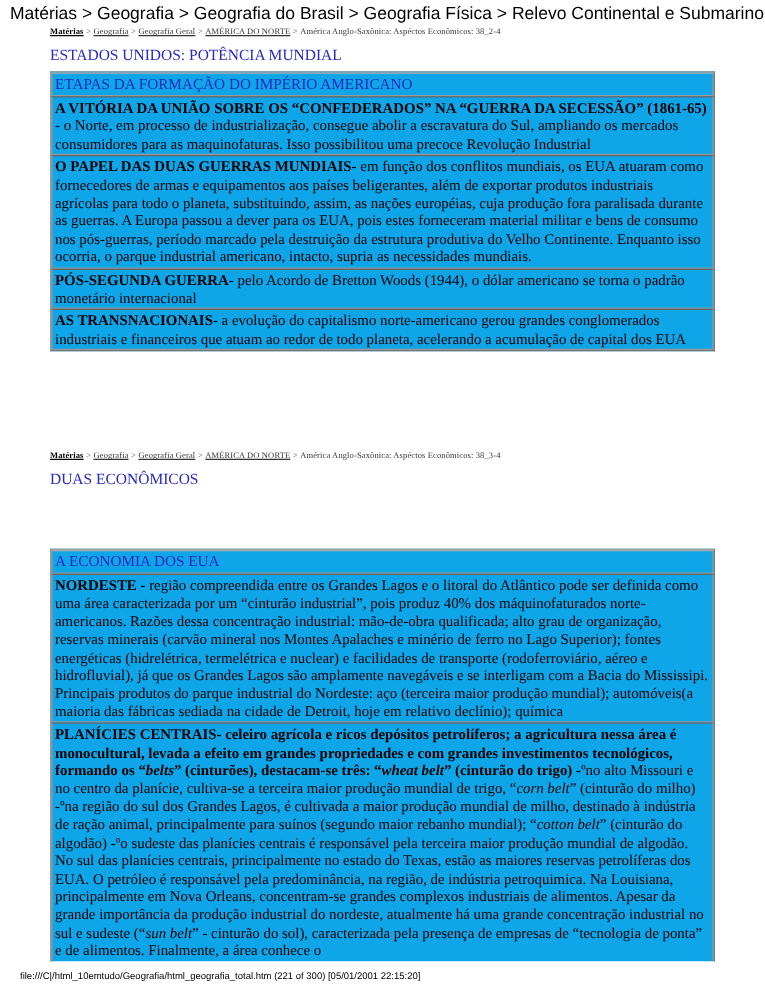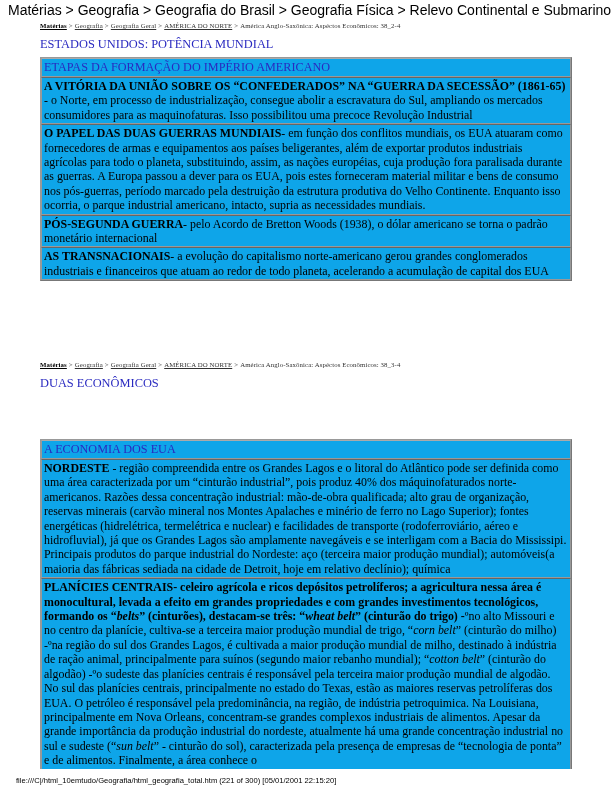--- a/index.html
+++ b/index.html
@@ -35,21 +35,21 @@
         <tr>
           <td class="head">ETAPAS DA FORMAÇÃO DO IMPÉRIO AMERICANO</td>
         </tr>
     <tr>
           <td><span class="b">A VITÓRIA DA UNIÃO SOBRE OS “CONFEDERADOS” NA “GUERRA DA SECESSÃO” (1861-65)</span><span> - o Norte, em processo de industrialização, consegue abolir a escravatura do Sul, ampliando os mercados consumidores para as maquinofaturas.  Isso possibilitou uma precoce Revolução  Industrial</span></td>
         </tr>
     <tr>
           <td><span class="b">O PAPEL DAS DUAS GUERRAS MUNDIAIS</span><span>- em função dos conflitos mundiais, os EUA atuaram como fornecedores de armas e equipamentos aos países beligerantes, além de exportar produtos industriais agrícolas para todo o planeta, substituindo, assim, as nações européias, cuja produção fora paralisada durante as guerras.  A Europa passou a dever para os EUA, pois estes forneceram material militar e bens de consumo nos pós-guerras, período marcado pela destruição da estrutura produtiva do Velho Continente.  Enquanto isso ocorria, o parque industrial americano, intacto, supria as necessidades mundiais.</span></td>
         </tr>
     <tr>
-          <td><span class="b">PÓS-SEGUNDA GUERRA</span><span>- pelo Acordo de Bretton Woods (1938), o dólar americano se torna o padrão monetário internacional</span></td>
+          <td><span class="b">PÓS-SEGUNDA GUERRA</span><span>- pelo Acordo de Bretton Woods (1944), o dólar americano se torna o padrão monetário internacional</span></td>
         </tr>
     <tr>
           <td><span class="b">AS TRANSNACIONAIS</span><span>- a evolução do capitalismo norte-americano gerou grandes conglomerados industriais e financeiros que atuam ao redor de todo planeta, acelerando a acumulação de capital dos EUA</span></td>
         </tr>
   </tbody>
     </table>
 </div>
 
 <div class="section" style="top:361px;">
   <div class="crumbs">

